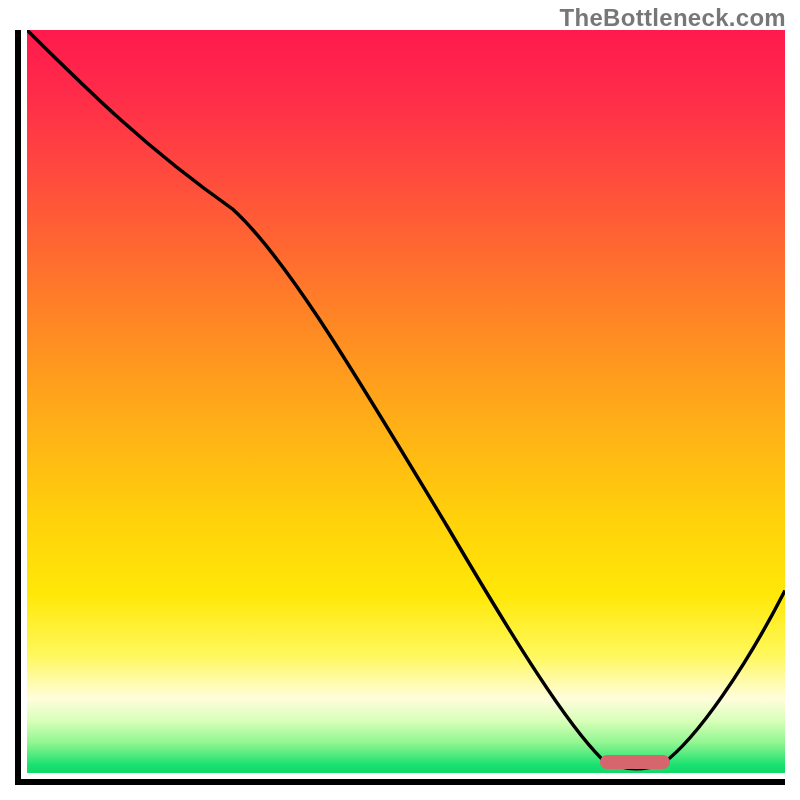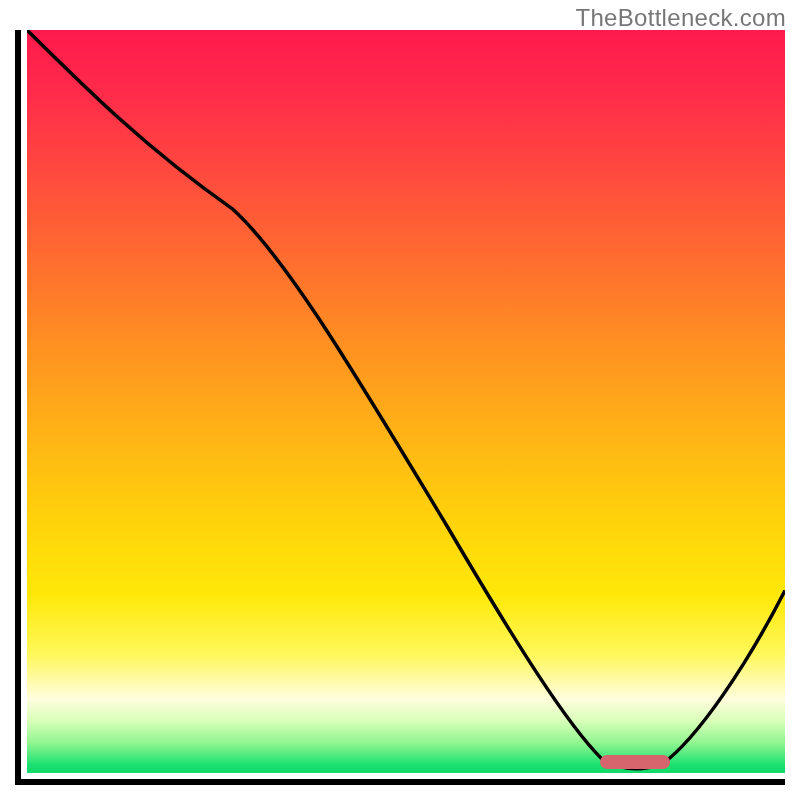--- a/index.html
+++ b/index.html
@@ -13,21 +13,21 @@
   .container {
     position: relative;
     width: 800px;
     height: 800px;
   }
   .watermark {
     position: absolute;
     top: 4px;
     right: 14px;
     font-size: 24px;
-    font-weight: normal;
+    font-weight: bold;
     color: #777777;
     letter-spacing: 0.3px;
   }
   .plot-outer {
     position: absolute;
     left: 15px;
     top: 30px;
     width: 770px;
     height: 755px;
     border-left: 6px solid #000;

